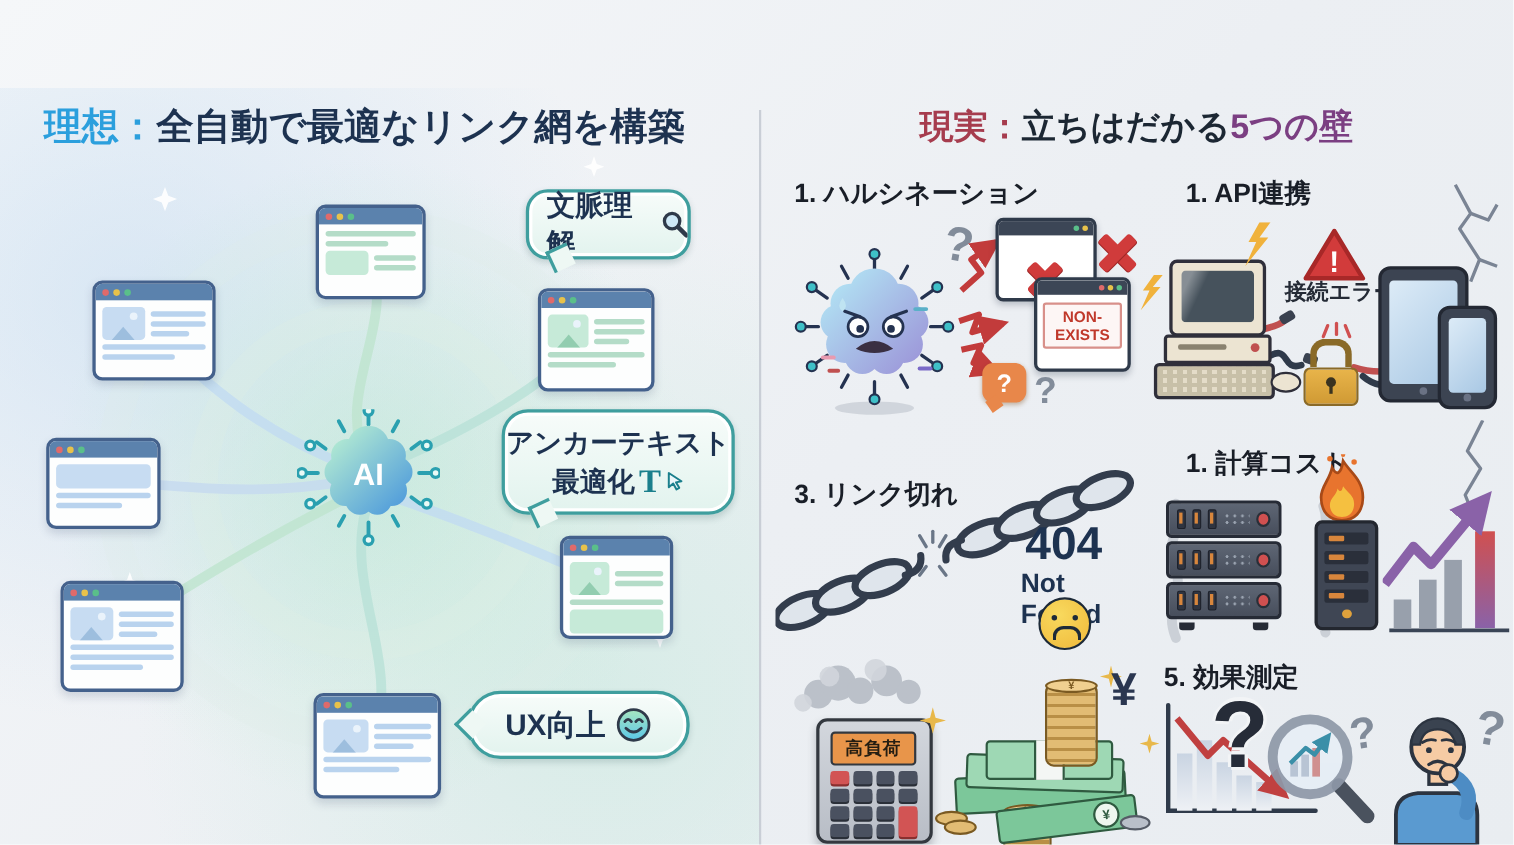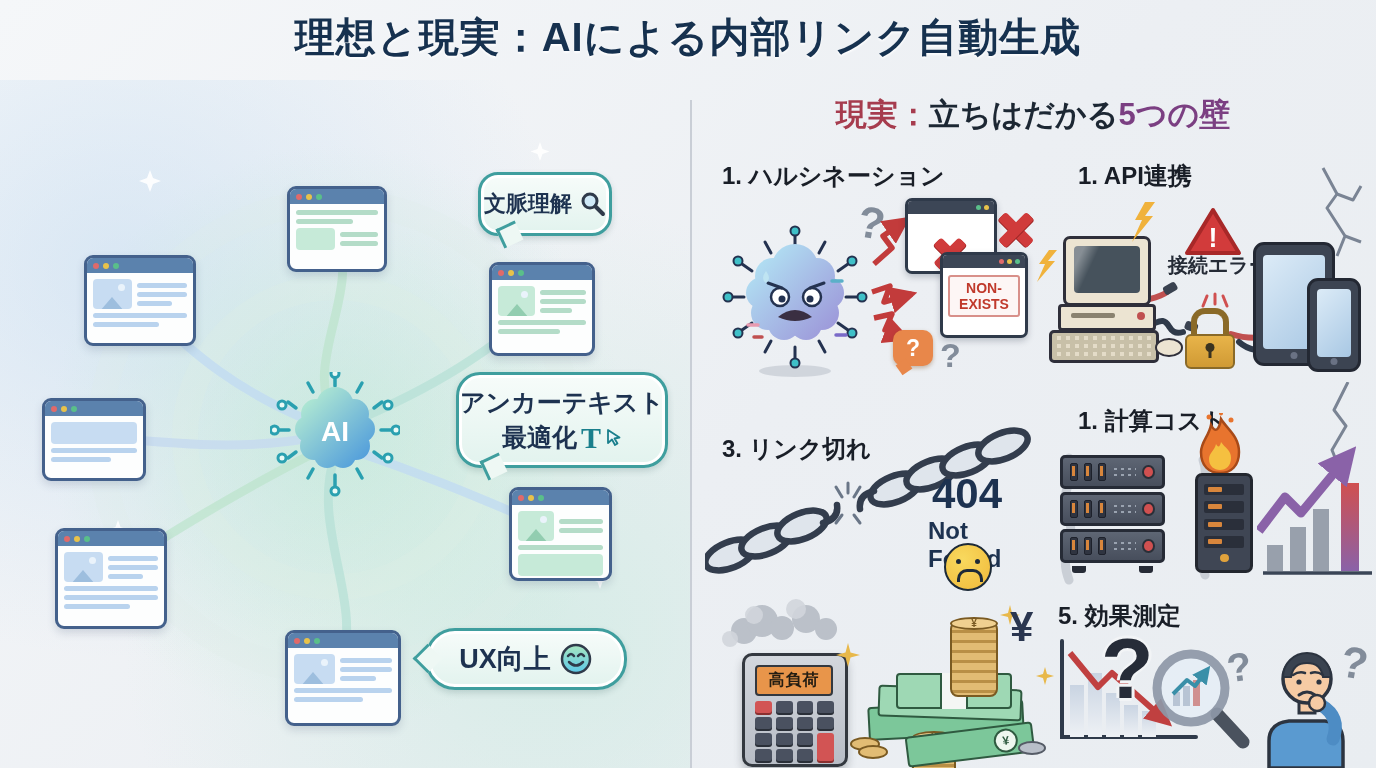--- a/index.html
+++ b/index.html
@@ -38,21 +38,21 @@
   .wc-block{height:22px;border-radius:4px;background:#c7dcf2;}
   .tint-green .wc-img,.tint-green .wc-block{background:#c6ead8;}
   .tint-green .wc-img:before{border-bottom-color:#92cdb0;}
   .tint-green .wc-line{background:#b4dcc8;}
   
   .bubble{background:linear-gradient(180deg,#f7fcfa,#e2f3ee);border:3px solid #3f9e9e;border-radius:20px;
     box-shadow:0 3px 6px rgba(50,90,90,.2), inset 0 0 0 3px #ffffff;
     display:flex;align-items:center;justify-content:center;gap:8px;color:#1d3250;font-weight:900;}
   .bubble .tail{position:absolute;width:18px;height:18px;background:#eef8f4;
     border-left:3px solid #3f9e9e;border-bottom:3px solid #3f9e9e;transform:rotate(45deg);}
-  .b1{left:478px;top:172px;width:128px;height:58px;font-size:22px;}
+  .b1{left:478px;top:172px;width:128px;height:58px;font-size:26px;padding-left:16px;}
   .b1 .tail{left:18px;bottom:-12px;transform:rotate(65deg);}
   .b2{left:456px;top:372px;width:206px;height:90px;flex-direction:column;gap:2px;font-size:25px;border-radius:24px;}
   .b2 .tail{left:24px;bottom:-12px;transform:rotate(65deg);}
   .b2 .l2{display:flex;align-items:center;gap:4px;}
   .tcursor{color:#1a7f8c;font-family:"Liberation Serif","DejaVu Serif",serif;font-size:30px;font-weight:700;}
   .b3{left:425px;top:628px;width:196px;height:56px;font-size:27px;border-radius:30px;}
   .b3 .tail{left:-11px;top:17px;transform:rotate(45deg);}
   
   .itemlabel{font-size:24px;font-weight:900;color:#191e27;white-space:nowrap;}
   .minicard{background:#ffffff;border:3px solid #2f3a4a;border-radius:7px;overflow:hidden;box-shadow:0 3px 6px rgba(40,50,70,.25);}
@@ -128,22 +128,22 @@
   
   .bigq{font-size:86px;font-weight:900;color:#262c38;line-height:.9;
     text-shadow:3px 0 0 #f2f4f6,-3px 0 0 #f2f4f6,0 3px 0 #f2f4f6,0 -3px 0 #f2f4f6;}
 </style>
 </head>
 <body>
 
 <div id="canvas">
 
   <div class="abs lglow"></div>
-  <div class="abs title">
-    <span>理想と現実：AIによる内部リンク自動生成</span>
+  <div class="abs lhead">
+    <span class="acc">理想：</span><span>全自動で最適なリンク網を構築</span>
   </div>
   <div class="abs rhead">
     <span class="acc">現実：</span><span>立ちはだかる</span><span class="hil">5つの壁</span>
   </div>
   <div class="abs divider"></div>
 
   <svg class="abs" style="left:0;top:100px;" width="690" height="668">
     <circle cx="335" cy="337" r="150" fill="none" stroke="#dfeee6" stroke-width="26" opacity=".3"></circle>
     <circle cx="335" cy="337" r="235" fill="none" stroke="#dfeee6" stroke-width="26" opacity=".22"></circle>
     <g fill="none" stroke-linecap="round" opacity=".8" stroke-width="9">

